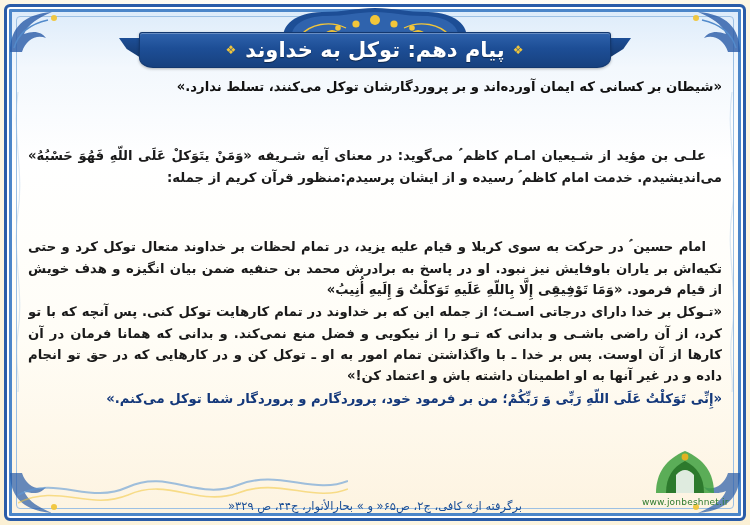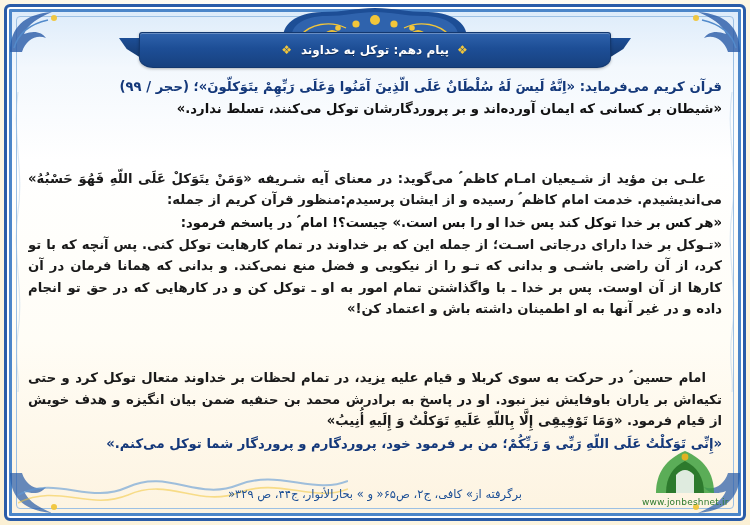--- a/index.html
+++ b/index.html
@@ -85,21 +85,21 @@
     z-index: 6;
   }
   .title-band .deco {
     color: #f2c63a;
     font-size: 12px;
     letter-spacing: 1px;
     padding: 0 8px;
   }
   .title-text {
     color: #ffffff;
-    font-size: 12px;
+    font-size: 21px;
     font-weight: bold;
     white-space: nowrap;
     text-shadow: 0 1px 1px rgba(0,0,0,0.45);
     font-family: "DejaVu Sans", sans-serif;
   }
   .band-wing {
     position: absolute;
     top: 38px;
     width: 22px;
     height: 20px;
@@ -134,21 +134,21 @@
   .ar {
     color: #14387a;
     font-weight: bold;
     direction: rtl;
   }
   .quote { color: #111111; }
 
   
   .footer {
     position: absolute;
-    bottom: 24px;
+    bottom: 12px;
     left: 0;
     right: 0;
     text-align: center;
     color: #1c4f96;
     font-size: 11.5px;
     direction: rtl;
     z-index: 3;
   }
 
   
@@ -262,26 +262,24 @@
   <div class="band-wing left"></div>
   <div class="band-wing right"></div>
 
   <div class="title-band">
     <span class="deco">❖</span>
     <span class="title-text">پیام دهم: توکل به خداوند</span>
     <span class="deco">❖</span>
   </div>
 
   <div class="content">
-    <p class="para ar">قرآن کریم می‌فرماید: «اِنَّهُ لَیسَ لَهُ سُلْطَانٌ عَلَی الَّذِینَ آمَنُوا وَعَلَی رَبِّهِمْ یتَوَکلُّونَ»؛ (حجر / ۹۹)</p>
     <p class="para quote">«شیطان بر کسانی که ایمان آورده‌اند و بر پروردگارشان توکل می‌کنند، تسلط ندارد.»</p>
     <p class="para indent">علـی بن مؤید از شـیعیان امـام کاظم ؑ می‌گوید: در معنای آیه شـریفه «وَمَنْ یتَوَکلْ عَلَی اللّهِ فَهُوَ حَسْبُهُ» می‌اندیشیدم. خدمت امام کاظم ؑ رسیده و از ایشان پرسیدم:منظور قرآن کریم از جمله:</p>
-    <p class="para quote">«هر کس بر خدا توکل کند پس خدا او را بس است.» چیست؟! امام ؑ در پاسخم فرمود:</p>
+    <p class="para indent">امام حسین ؑ در حرکت به سوی کربلا و قیام علیه یزید، در تمام لحظات بر خداوند متعال توکل کرد و حتی تکیه‌اش بر یاران باوفایش نیز نبود. او در پاسخ به برادرش محمد بن حنفیه ضمن بیان انگیزه و هدف خویش از قیام فرمود. «وَمَا تَوْفِیقِی إِلَّا بِاللّهِ عَلَیهِ تَوَکلْتُ وَ إِلَیهِ أُنِیبُ»</p>
     <p class="para">«تـوکل بر خدا دارای درجاتی اسـت؛ از جمله این که بر خداوند در تمام کارهایت توکل کنی. پس آنچه که با تو کرد، از آن راضی باشـی و بدانی که تـو را از نیکویی و فضل منع نمی‌کند. و بدانی که همانا فرمان در آن کارها از آن اوست. پس بر خدا ـ با واگذاشتن تمام امور به او ـ توکل کن و در کارهایی که در حق تو انجام داده و در غیر آنها به او اطمینان داشته باش و اعتماد کن!»</p>
-    <p class="para indent">امام حسین ؑ در حرکت به سوی کربلا و قیام علیه یزید، در تمام لحظات بر خداوند متعال توکل کرد و حتی تکیه‌اش بر یاران باوفایش نیز نبود. او در پاسخ به برادرش محمد بن حنفیه ضمن بیان انگیزه و هدف خویش از قیام فرمود. «وَمَا تَوْفِیقِی إِلَّا بِاللّهِ عَلَیهِ تَوَکلْتُ وَ إِلَیهِ أُنِیبُ»</p>
     <p class="para ar">«إِنِّی تَوَکلْتُ عَلَی اللّهِ رَبِّی وَ رَبِّكُمْ؛ من بر فرمود خود، پروردگارم و پروردگار شما توکل می‌کنم.»</p>
   </div>
 
   <div class="wave">
     <svg viewBox="0 0 330 46" xmlns="http://www.w3.org/2000/svg">
       <path d="M0 34 C40 14 70 44 110 26 C150 8 180 40 220 24 C260 8 296 34 330 20" stroke="#5f9ad6" stroke-width="2" fill="none" opacity="0.6"></path>
       <path d="M0 42 C40 22 70 50 110 34 C150 16 180 46 220 32 C260 16 296 42 330 28" stroke="#f2c63a" stroke-width="1.6" fill="none" opacity="0.55"></path>
     </svg>
   </div>
 

